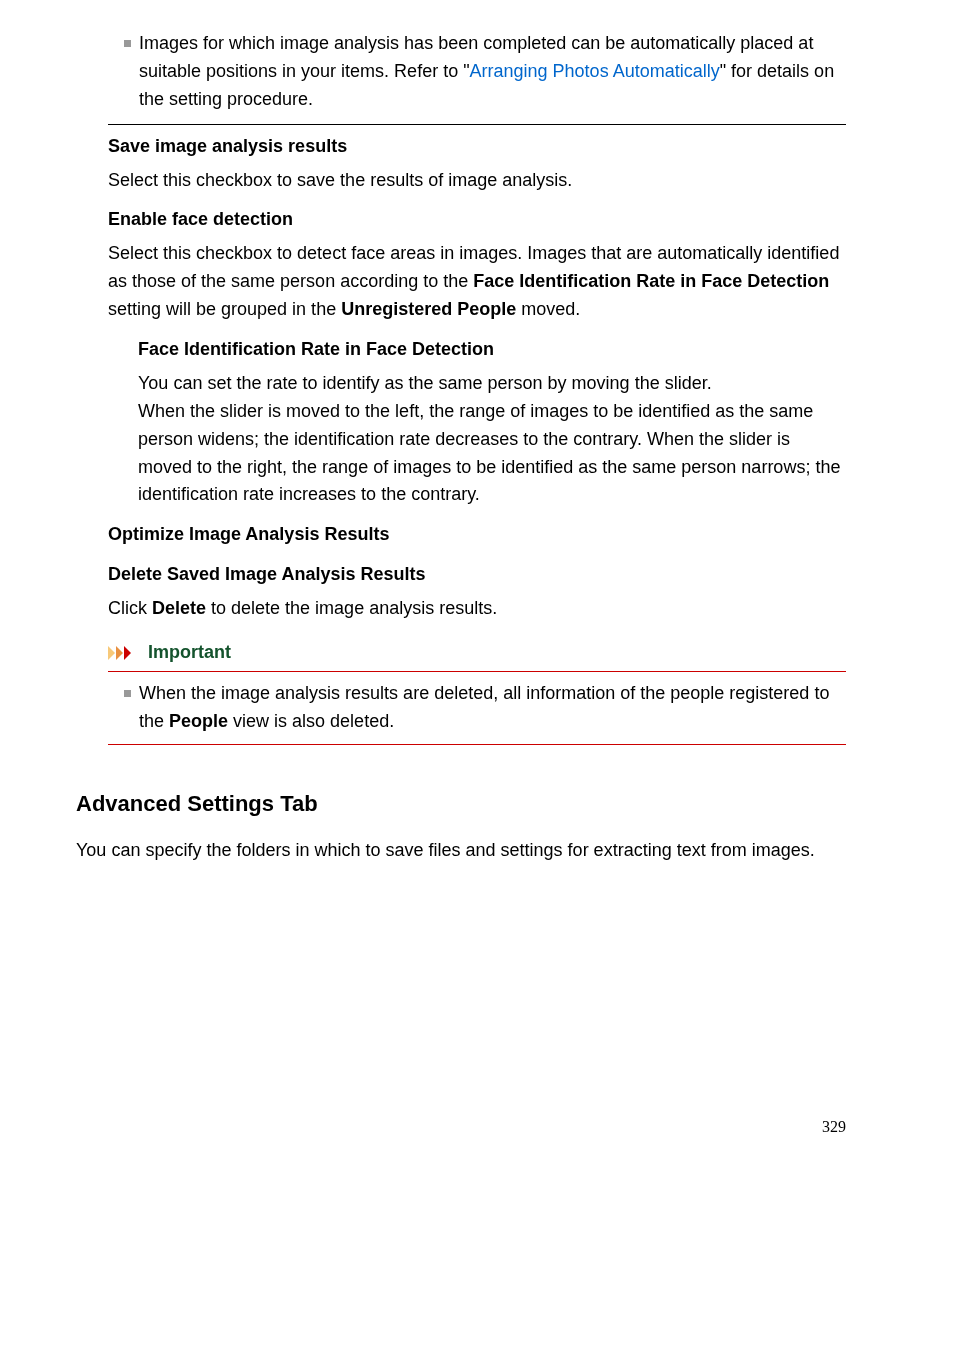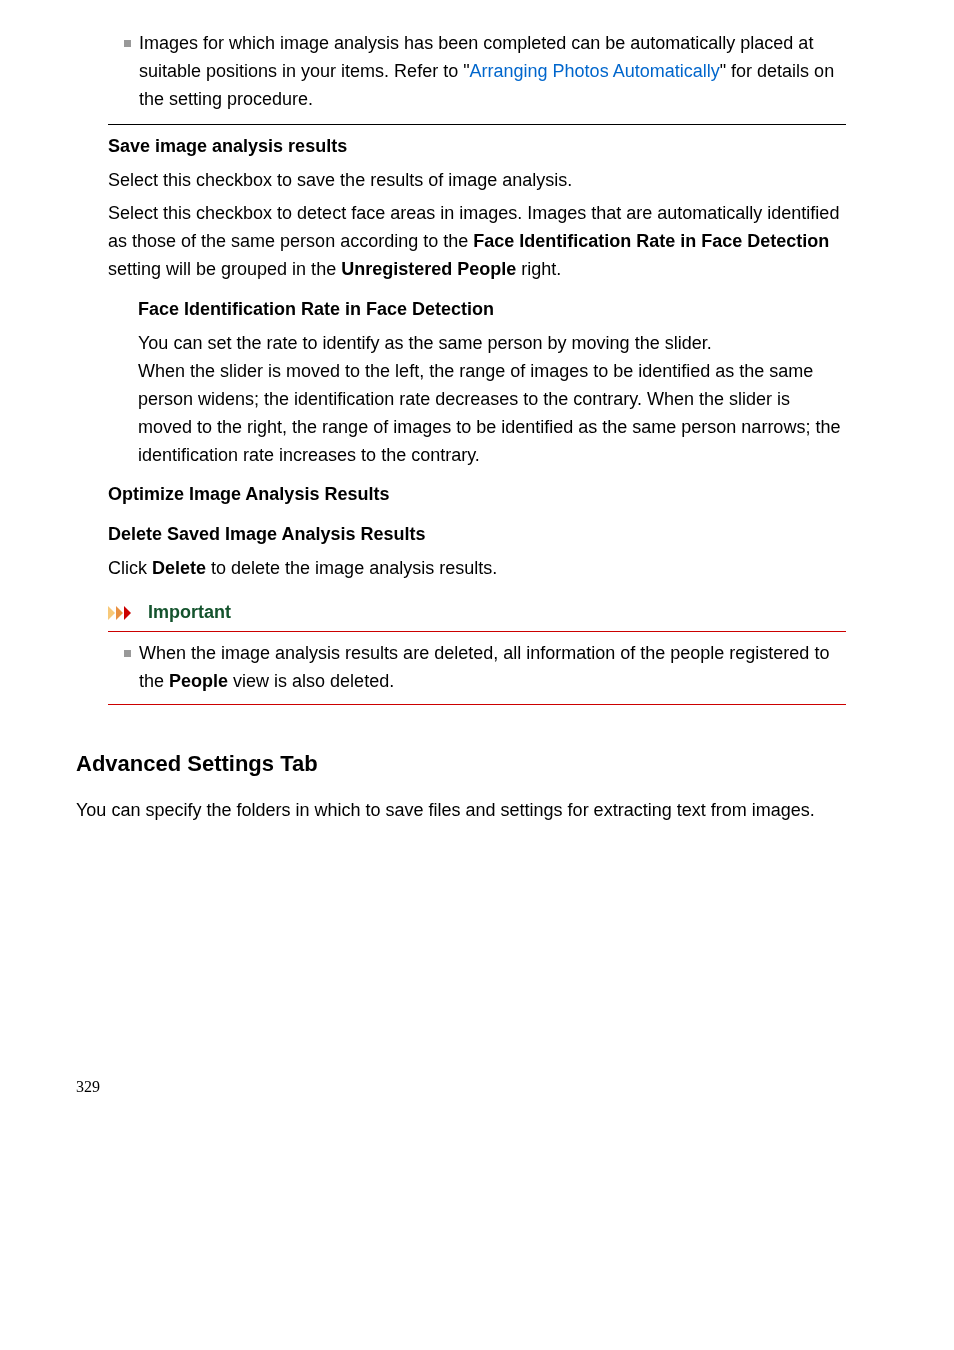--- a/index.html
+++ b/index.html
@@ -61,21 +61,21 @@
     border-top: 1.5px solid #cc0000;
     margin: 8px 0 12px 32px;
   }
   .h2 {
     font-size: 22px;
     font-weight: bold;
     margin-top: 42px;
     margin-bottom: 16px;
   }
   .page-num {
-    text-align: left;
+    text-align: right;
     font-family: "Times New Roman", Times, serif;
     font-size: 16px;
     margin-top: 250px;
     padding-bottom: 30px;
   }
   .chev-icon { flex-shrink: 0; }
 </style>
 </head>
 <body>
 
@@ -88,22 +88,23 @@
         <span>Images for which image analysis has been completed can be automatically placed at suitable positions in your items. Refer to "</span><span class="link">Arranging Photos Automatically</span><span>" for details on the setting procedure.</span>
       </div>
     </div>
   </div>
 
   <hr class="hr-black indent-1">
 
   <div class="indent-1 delta-b bold">Save image analysis results</div>
   <div class="indent-1 delta-b">Select this checkbox to save the results of image analysis.</div>
 
+  <div class="indent-1 delta-a bold">Enable face detection</div>
   <div class="indent-1 delta-b">
-    <span>Select this checkbox to detect face areas in images. Images that are automatically identified as those of the same person according to the </span><span class="bold">Face Identification Rate in Face Detection</span><span> setting will be grouped in the </span><span class="bold">Unregistered People</span><span> right.</span>
+    <span>Select this checkbox to detect face areas in images. Images that are automatically identified as those of the same person according to the </span><span class="bold">Face Identification Rate in Face Detection</span><span> setting will be grouped in the </span><span class="bold">Unregistered People</span><span> moved.</span>
   </div>
 
   <div class="indent-2 delta-a bold">Face Identification Rate in Face Detection</div>
   <div class="indent-2 delta-b">You can set the rate to identify as the same person by moving the slider.</div>
   <div class="indent-2">When the slider is moved to the left, the range of images to be identified as the same person widens; the identification rate decreases to the contrary. When the slider is moved to the right, the range of images to be identified as the same person narrows; the identification rate increases to the contrary.</div>
 
   <div class="indent-1 delta-a bold">Optimize Image Analysis Results</div>
 
   <div class="indent-1 delta-a bold">Delete Saved Image Analysis Results</div>
   <div class="indent-1 delta-b">

